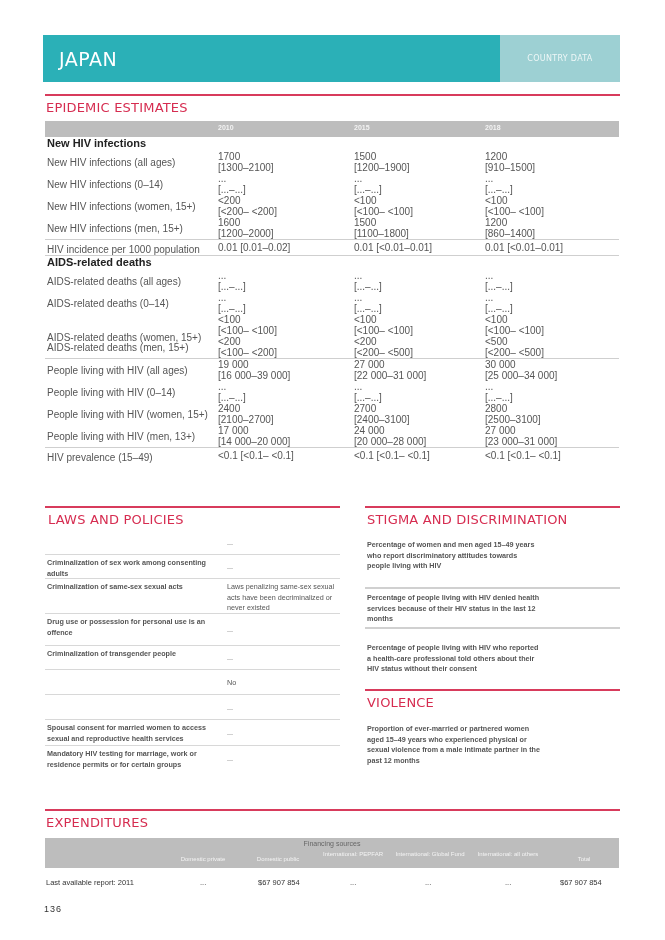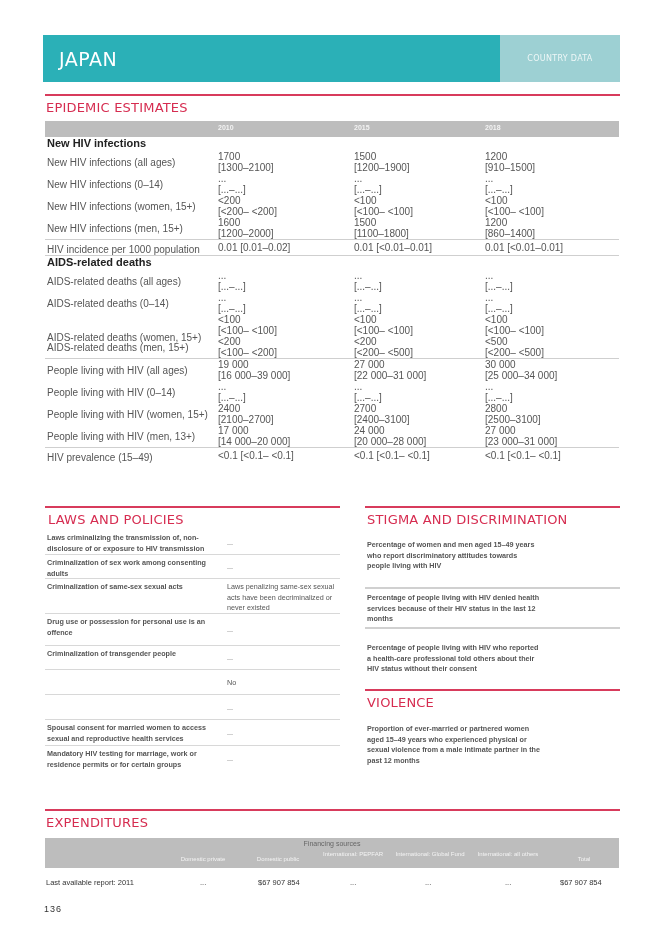--- a/index.html
+++ b/index.html
@@ -189,21 +189,20 @@
         <span class="c" style="left:309px;top:2px">&lt;0.1 [&lt;0.1– &lt;0.1]</span>
         <span class="c" style="left:440px;top:2px">&lt;0.1 [&lt;0.1– &lt;0.1]</span>
       </div>
     </div>
 </div>
 
 <div class="sec-rule" style="left:45px; top:506px; width:295px;"></div>
 <div class="sec-title" style="left:48px; top:512px;">LAWS AND POLICIES</div>
 <div class="laws" id="laws-body">
     <div class="law-row" style="height:25px;">
-      <span class="q" style="top:3px">Laws criminalizing the transmission of, non-disclosure of or exposure to HIV transmission</span>
       <span class="a" style="top:8px">...</span>
     </div>
     <div class="law-row" style="height:24px;">
       <span class="q" style="top:3px">Criminalization of sex work among consenting adults</span>
       <span class="a" style="top:7px">...</span>
     </div>
     <div class="law-row" style="height:35px;">
       <span class="q" style="top:3px">Criminalization of same-sex sexual acts</span>
       <span class="a" style="top:3px">Laws penalizing same-sex sexual acts have been decriminalized or never existed</span>
     </div>

